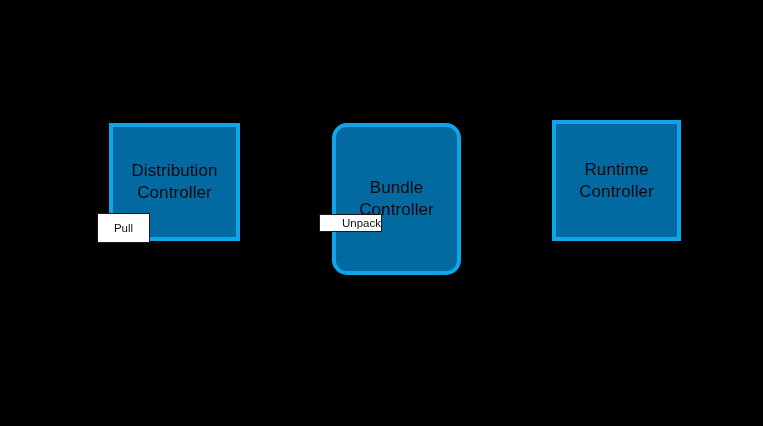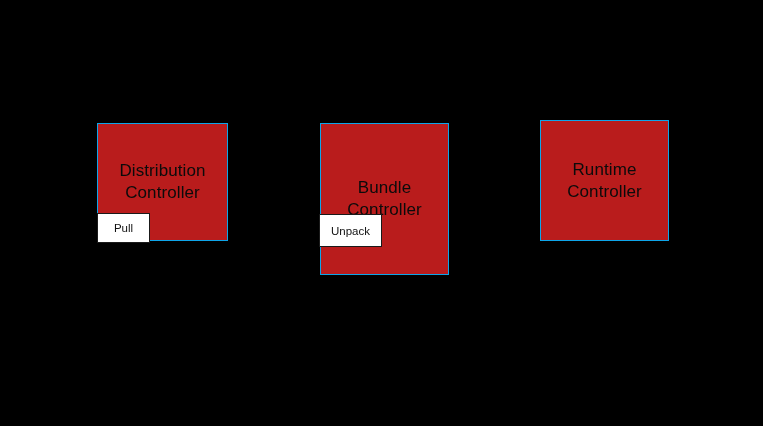--- a/index.html
+++ b/index.html
@@ -18,23 +18,24 @@
   #diagram-canvas {
     position: relative;
     width: 763px;
     height: 426px;
     background: #000000;
   }
 
   
   .node {
     position: absolute;
-    background: #b91c1c;
-    border: 1px solid #0ea5e9;
+    background: #0369a1;
+    border: 4px solid #0ea5e9;
     box-sizing: border-box;
+    margin-left: 12px;
   }
   .node-label {
     position: absolute;
     left: 0;
     right: 0;
     top: 0;
     bottom: 0;
     display: flex;
     flex-direction: column;
     align-items: center;
@@ -63,22 +64,22 @@
     color: #111111;
     font-size: 11.5px;
     line-height: 14px;
     user-select: none;
   }
 
   
   #node-distribution      { left: 97px;  top: 123px; width: 131px; height: 118px; }
   #subbox-pull            { left: 97px;  top: 213px; width: 53px;  height: 30px; }
 
-  #node-bundle            { left: 320px; top: 123px; width: 129px; height: 152px; }
-  #subbox-unpack          { left: 319px; top: 214px; width: 63px;  height: 33px; }
+  #node-bundle            { left: 320px; top: 123px; width: 129px; height: 152px; border-radius: 15px; }
+  #subbox-unpack          { left: 319px; top: 214px; width: 63px;  height: 18px; justify-content: flex-end; }
 
   #node-runtime           { left: 540px; top: 120px; width: 129px; height: 121px; text-decoration: underline; }
 </style>
 </head>
 <body>
 
 <div id="diagram-canvas">
 
   <div class="node" id="node-distribution">
     <div class="node-label">

